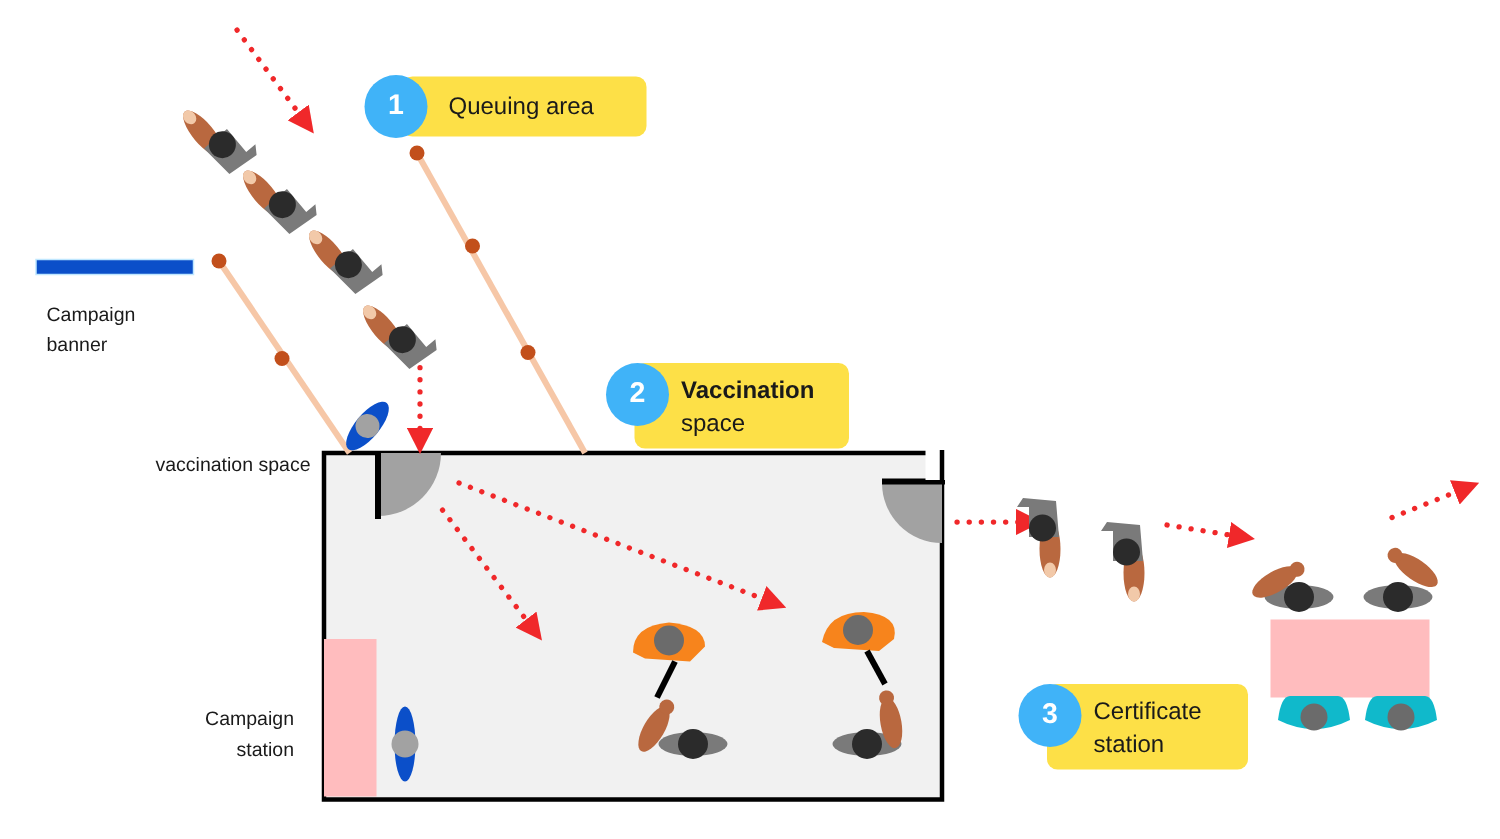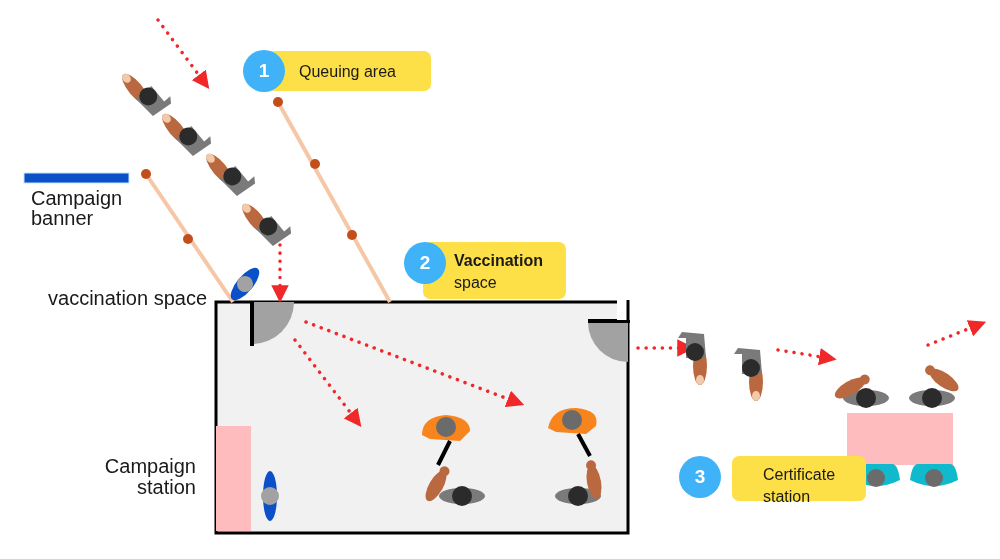--- a/index.html
+++ b/index.html
@@ -1,18 +1,18 @@
 <!DOCTYPE html>
 <html><head>
 <meta charset="utf-8">
 <style>
   html,body{margin:0;padding:0;background:#ffffff;}
   body{width:1000px;height:559px;position:relative;overflow:hidden;font-family:"Liberation Sans","DejaVu Sans",sans-serif;}
   svg{position:absolute;left:0;top:0;}
-  .lbl{position:absolute;font-size:20px;color:#1a1a1a;line-height:20px;}
+  .lbl{position:absolute;font-size:13px;color:#1a1a1a;line-height:20px;margin-top:12px;}
   .lbl.right{text-align:right;}
   .callout{position:absolute;background:#fde047;border-radius:7px;font-size:16px;color:#1a1a1a;line-height:21px;}
   .num{position:absolute;width:42px;height:42px;border-radius:50%;background:#40b3f8;color:#fff;font-weight:bold;font-size:19px;display:flex;align-items:center;justify-content:center;}
 </style>
 </head>
 <body>
 
 <svg width="1000" height="559" viewBox="0 0 1000 559">
   <defs>
     <marker id="ah" viewBox="0 0 10 10" refX="5" refY="5" markerWidth="5" markerHeight="5" orient="auto">
@@ -122,21 +122,21 @@
   <span style="position:absolute;left:31px;top:10px;">Queuing area</span>
 </div>
 <div class="num" style="left:243px;top:50px;">1</div>
 
 <div class="callout" style="left:423px;top:242px;width:143px;height:57px;">
   <span style="position:absolute;left:31px;top:8px;font-weight:bold;">Vaccination</span>
   <span style="position:absolute;left:31px;top:30px;">space</span>
 </div>
 <div class="num" style="left:404px;top:242px;">2</div>
 
-<div class="callout" style="left:732px;top:456px;width:134px;height:45px;">
+<div class="callout" style="left:698px;top:456px;width:134px;height:57px;">
   <span style="position:absolute;left:31px;top:8px;">Certificate</span>
   <span style="position:absolute;left:31px;top:30px;">station</span>
 </div>
 <div class="num" style="left:679px;top:456px;">3</div>
 
 <div class="lbl" style="left:31px;top:188px;">
   <div>Campaign</div>
   <div>banner</div>
 </div>
 <div class="lbl right" style="left:20px;top:288px;width:187px;">

